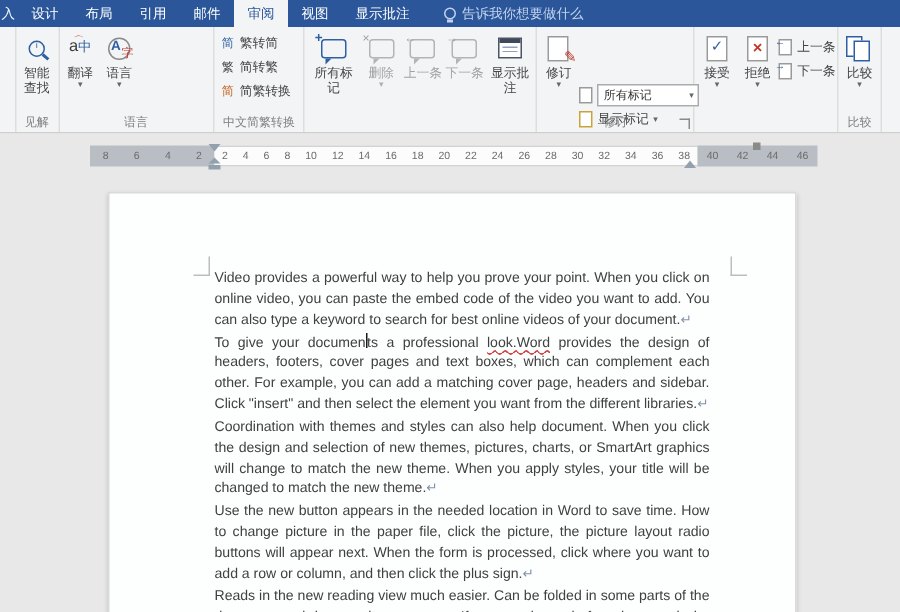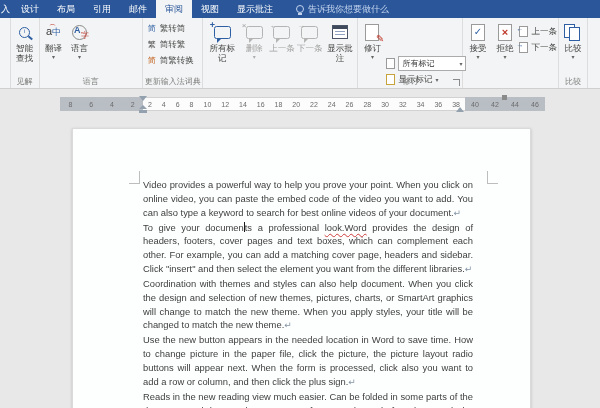--- a/index.html
+++ b/index.html
@@ -154,21 +154,21 @@
         </div>
         <div class="row">
           <span class="sic" style="color:#444;">繁</span>
           <span>简转繁</span>
         </div>
         <div class="row">
           <span class="sic" style="color:#c2611f;">简</span>
           <span>简繁转换</span>
         </div>
       </div>
-      <div class="glabel">更新输入法词典</div>
+      <div class="glabel">中文简繁转换</div>
     </div>
 
     <div class="group" style="width:155px;">
       <div class="bigbtn" style="width:36px;">
         <span class="ic">
             <span class="bub">
               <span class="plus">+</span>
             </span>
           </span>
         <span class="lbl">所有标记</span>
@@ -347,19 +347,19 @@
     </div>
     <div class="ruler-toggle"></div>
 
     <div class="page">
       <div class="crop l"></div>
       <div class="crop r"></div>
       <div class="textcol" id="paras">
           <p><span>Video provides a powerful way to help you prove your point. When you click on online video, you can paste the embed code of the video you want to add. You can also type a keyword to search for best online videos of your document.</span><span class="pmark">↵</span></p>
           <p><span>To give your documen</span><span class="cursor"></span><span>ts a professional </span><span class="sp">look.Word</span><span> provides the design of headers, footers, cover pages and text boxes, which can complement each other. For example, you can add a matching cover page, headers and sidebar. Click "insert" and then select the element you want from the different libraries.</span><span class="pmark">↵</span></p>
           <p><span>Coordination with themes and styles can also help document. When you click the design and selection of new themes, pictures, charts, or SmartArt graphics will change to match the new theme. When you apply styles, your title will be changed to match the new theme.</span><span class="pmark">↵</span></p>
-          <p><span>Use the new button appears in the needed location in Word to save time. How to change picture in the paper file, click the picture, the picture layout radio buttons will appear next. When the form is processed, click also you want to add a row or column, and then click the plus sign.</span><span class="pmark">↵</span></p>
+          <p><span>Use the new button appears in the needed location in Word to save time. How to change picture in the paper file, click the picture, the picture layout radio buttons will appear next. When the form is processed, click where you want to add a row or column, and then click the plus sign.</span><span class="pmark">↵</span></p>
           <p><span>Reads in the new reading view much easier. Can be folded in some parts of the document and the text that you want. If you need stop before they reach the end of </span></p>
         </div>
     </div>
   </div>
 
 </div>
 
 </body></html>

